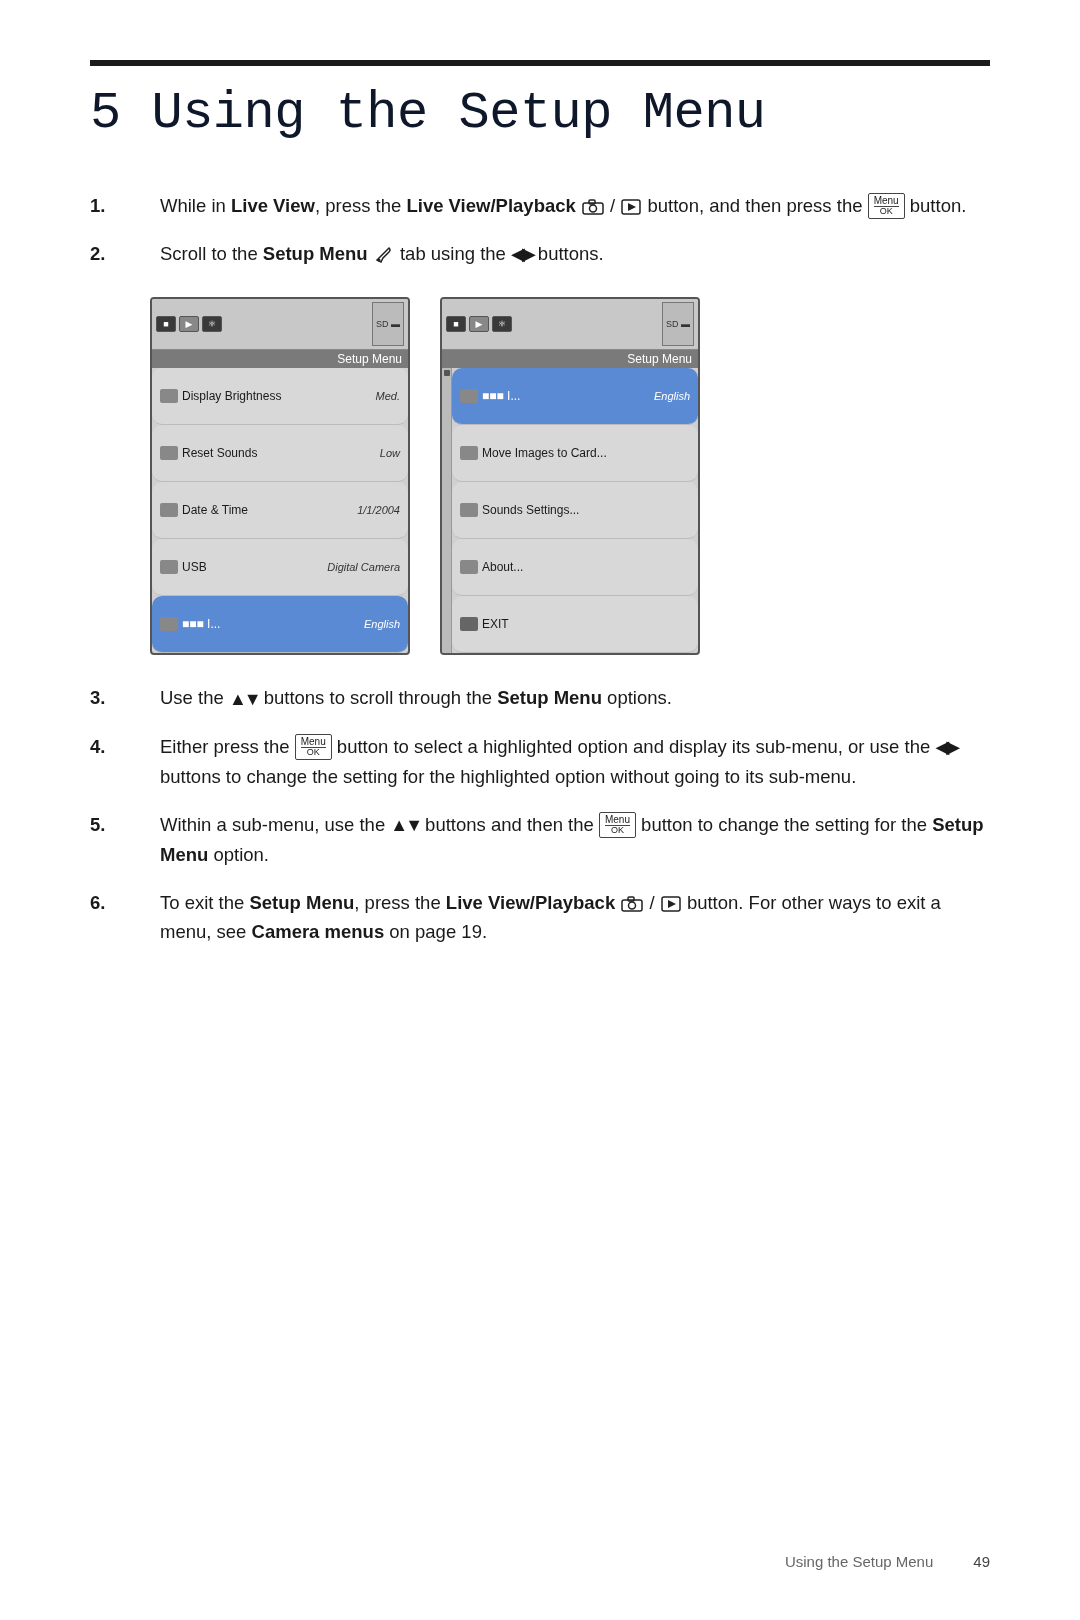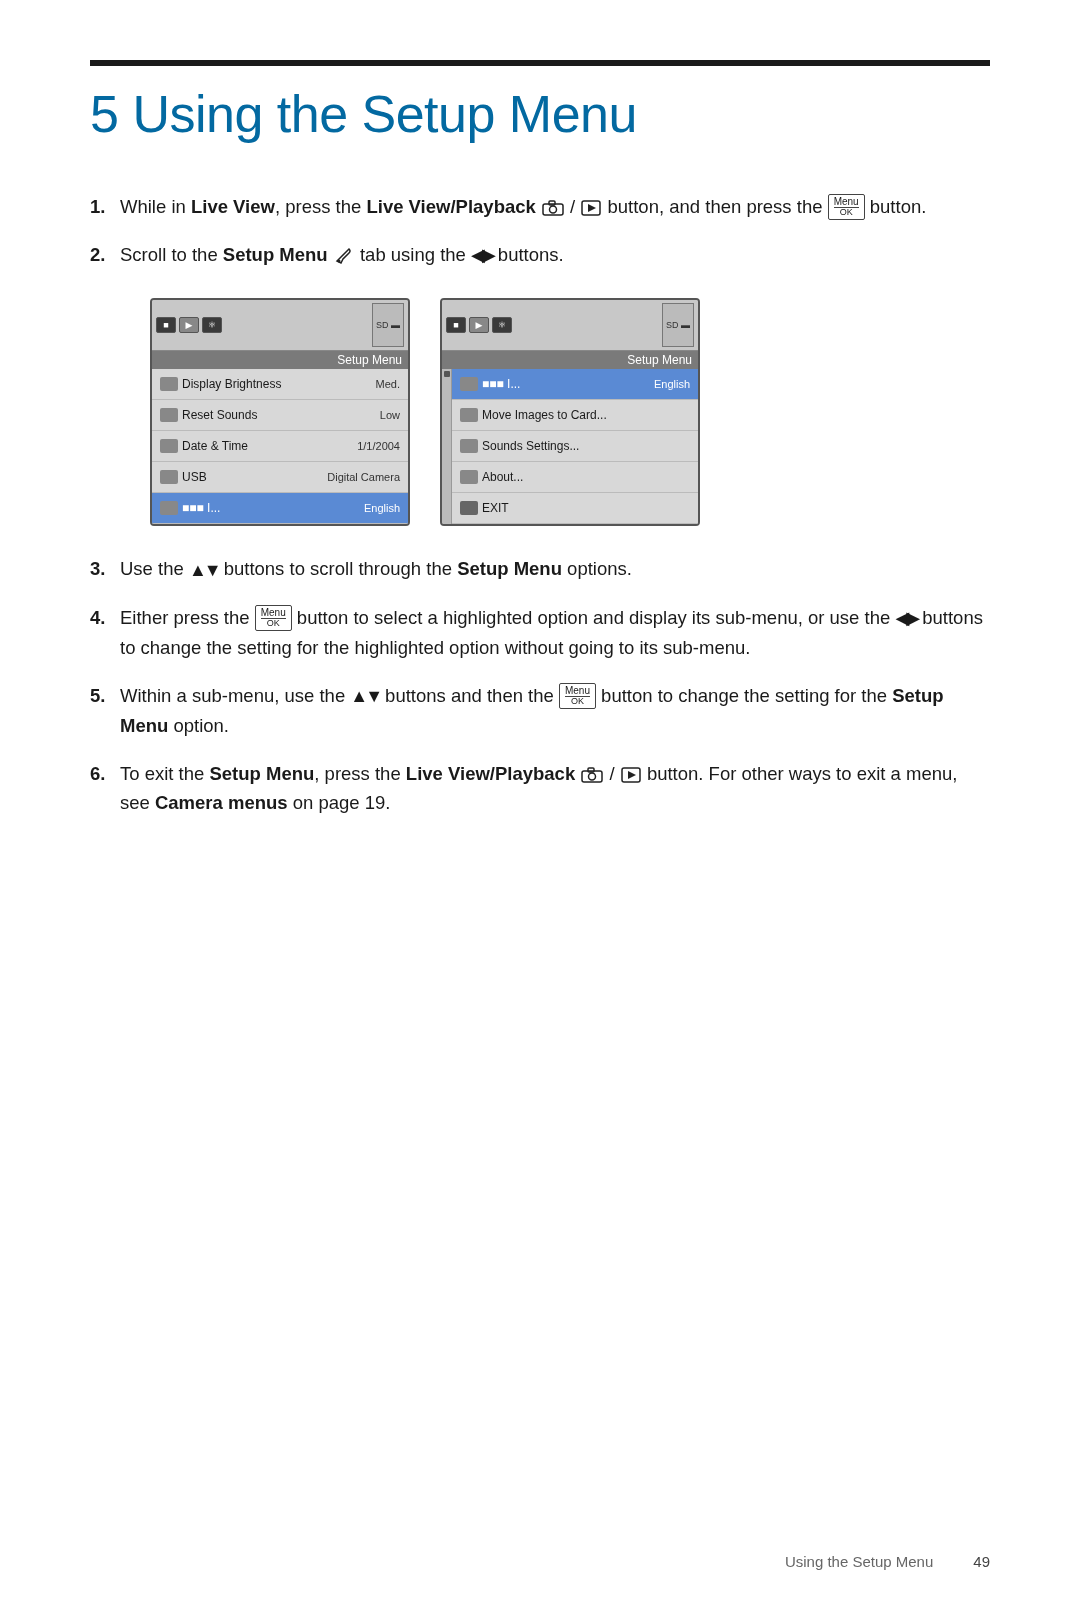--- a/index.html
+++ b/index.html
@@ -21,24 +21,24 @@
       position: relative;
     }
 
     .chapter-header {
       border-top: 6px solid #1a1a1a;
       padding-top: 18px;
       margin-bottom: 48px;
     }
 
     .chapter-title {
-      font-family: Liberation Sans, sans-serif;
+      font-family: Liberation Mono, monospace;
       font-size: 52px;
       font-weight: normal;
-      color: #0369a1;
+      color: #0f172a;
       letter-spacing: -0.5px;
     }
 
     .intro-text {
       font-size: 18.5px;
       line-height: 1.6;
       margin-bottom: 32px;
       font-family: Arial, Helvetica, sans-serif;
     }
 
@@ -57,20 +57,21 @@
     }
 
     .step-number {
       font-weight: bold;
       min-width: 30px;
       padding-right: 4px;
     }
 
     .step-content {
       flex: 1;
+      margin-left: 40px;
     }
 
     bold, .bold, b {
       font-weight: bold;
     }
 
     
     .screens-row {
       display: flex;
       gap: 30px;
@@ -128,24 +129,25 @@
       color: white;
       text-align: right;
       padding: 2px 6px;
       font-size: 12px;
     }
 
     .screen-row {
       display: flex;
       justify-content: space-between;
       align-items: center;
-      padding: 8px 8px;
+      padding: 21px 8px;
       border-bottom: 1px solid #bbb;
       font-size: 12px;
       background: #d8d8d8;
+      border-radius: 10px;
     }
 
     .screen-row.highlighted {
       background: #5a8ad4;
       color: white;
     }
 
     .screen-row .row-icon {
       width: 18px;
       height: 14px;
@@ -156,20 +158,21 @@
     }
 
     .screen-row .row-label {
       flex: 1;
       font-size: 12px;
     }
 
     .screen-row .row-value {
       font-size: 11px;
       color: #333;
+      font-style: italic;
     }
 
     .screen-row.highlighted .row-value {
       color: white;
     }
 
     .screen-body {
       display: flex;
     }
 

